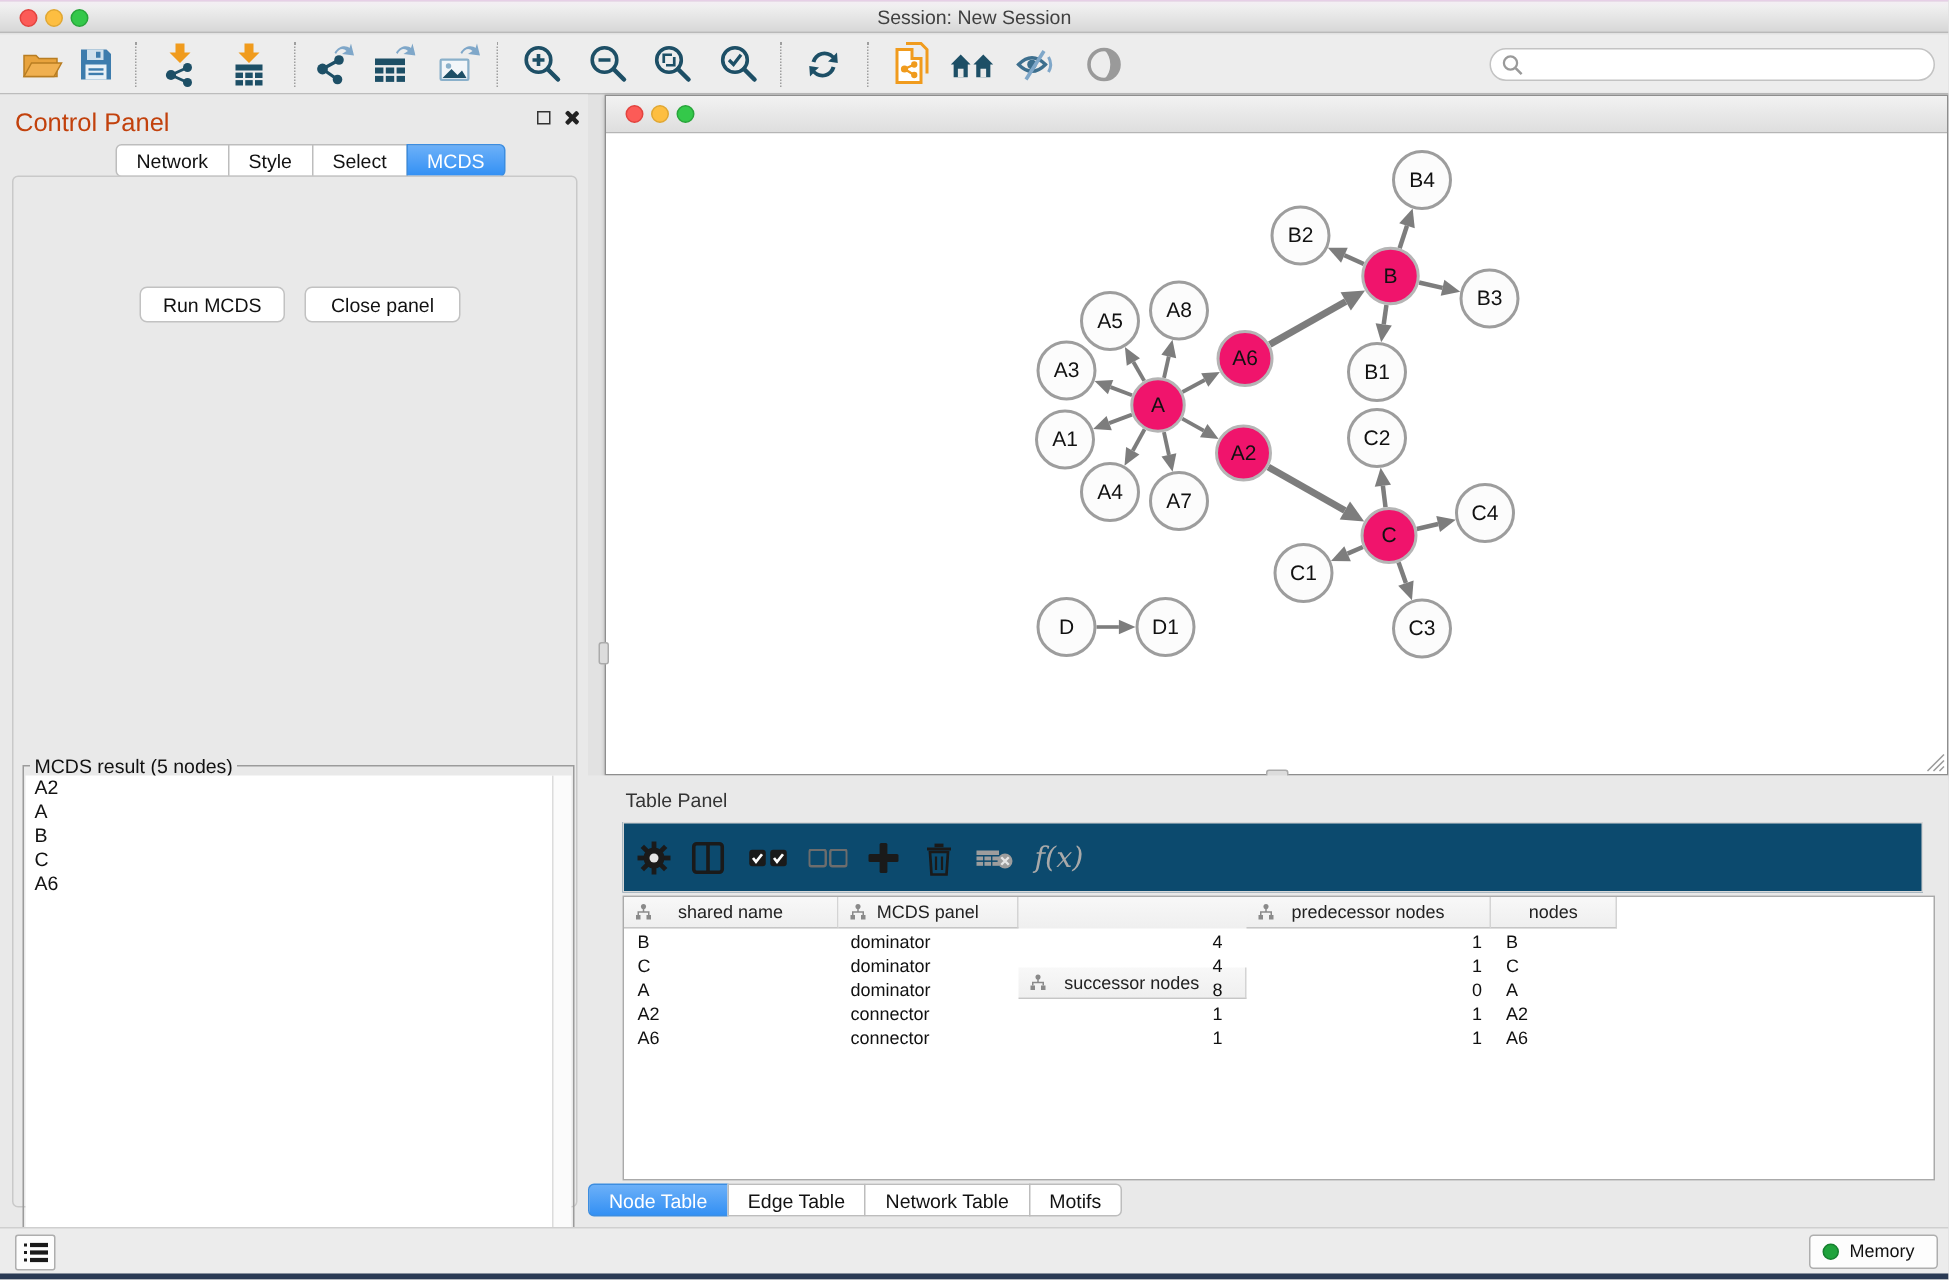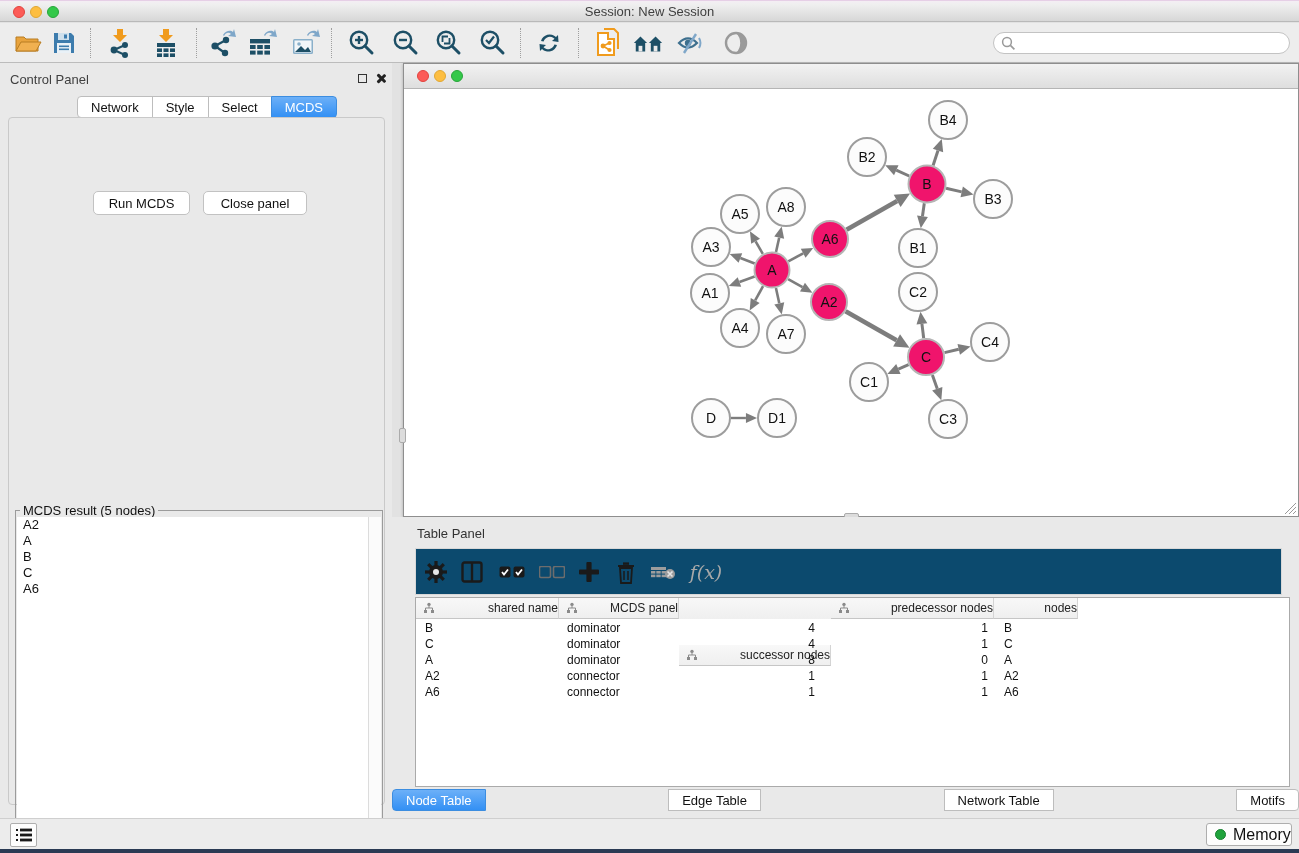--- a/index.html
+++ b/index.html
@@ -47,21 +47,21 @@
     position:absolute; left:26px; top:1px; width:262px; height:18px;
     border:none; outline:none; font-size:12px; background:transparent;
     font-family:"Liberation Sans", sans-serif;
   }
   .search-glyph { position:absolute; left:7px; top:3px; }
   
   .control-panel {
     position:absolute; left:0; top:63px; width:392px; height:755px;
     background:#e9e9e9;
   }
-  .cp-header-title { position:absolute; left:10px; top:9px; font-size:13px; color:#404040; }
+  .cp-header-title { position:absolute; left:10px; top:9px; font-size:17px; color:#c2410c; }
   .win-float-icon {
     position:absolute; width:9px; height:9px; border:1.5px solid #333; background:transparent;
   }
   .win-close-icon { position:absolute; width:11px; height:11px; }
   .win-close-icon:before, .win-close-icon:after {
     content:""; position:absolute; left:4.5px; top:0; width:2.6px; height:11px; background:#222; border-radius:1px;
   }
   .win-close-icon:before { transform:rotate(45deg); }
   .win-close-icon:after  { transform:rotate(-45deg); }
   .cp-tabs { position:absolute; left:77px; top:33px; height:22px; display:flex; }
@@ -152,43 +152,43 @@
   .fx-label { font-size:19px; font-family:"DejaVu Serif", serif; font-style:italic; color:#a9a9a9; }
   .data-table {
     position:absolute; left:23px; top:80px; width:875px; height:190px;
     background:#ffffff; border:1px solid #aaaaaa; overflow:hidden;
   }
   .dt-header { position:absolute; left:0; top:0; height:21px; display:flex;
     background:linear-gradient(#f8f8f8,#efefef); }
   .dt-hcell {
     position:relative; height:21px; border-right:1px solid #d4d4d4;
     border-bottom:1px solid #c6c6c6;
-    font-size:12px; color:#222; text-align:right; line-height:20px;
+    font-size:12px; color:#222; text-align:center; line-height:20px;
     background:linear-gradient(#f8f8f8,#efefef);
     overflow:hidden;
   }
   .dt-hcell .hicon { position:absolute; left:7px; top:4px; }
   .dt-rows { position:absolute; left:0; top:22px; width:100%; }
   .dt-row { display:flex; height:16px; }
   .dt-cell { font-size:12px; color:#111; line-height:16px; white-space:nowrap; overflow:hidden; }
-  .tp-tabs { position:absolute; left:0; width:100%; top:272px; display:flex; justify-content:space-between; }
+  .tp-tabs { position:absolute; left:0; width:100%; top:272px; display:flex; justify-content:flex-start; }
   
   .statusbar {
     position:absolute; left:0; top:818px; width:1299px; height:31px;
     background:#ececec; border-top:1px solid #cfcfcf;
   }
   .sb-left-btn {
     position:absolute; left:10px; top:4px; width:27px; height:24px;
     background:#fdfdfd; border:1px solid #aeaeae; border-radius:2px;
     display:flex; align-items:center; justify-content:center;
   }
   .memory-btn {
     position:absolute; right:7px; top:4px; width:86px; height:23px;
     background:#fdfdfd; border:1px solid #aeaeae; border-radius:3px;
-    font-size:16px; color:#111; text-align:left; padding-left:26px; line-height:21px;
+    font-size:12px; color:#111; text-align:left; padding-left:26px; line-height:21px;
     font-family:"Liberation Sans", sans-serif;
   }
   .memory-dot {
     position:absolute; left:8px; top:5px; width:11px; height:11px; border-radius:50%;
     background:#1fa33c; border:1px solid #168030;
   }
   .bottom-strip { position:absolute; left:0; top:849px; width:1299px; height:4px; background:#2a3a54; }
 </style>
 </head>
 <body>

